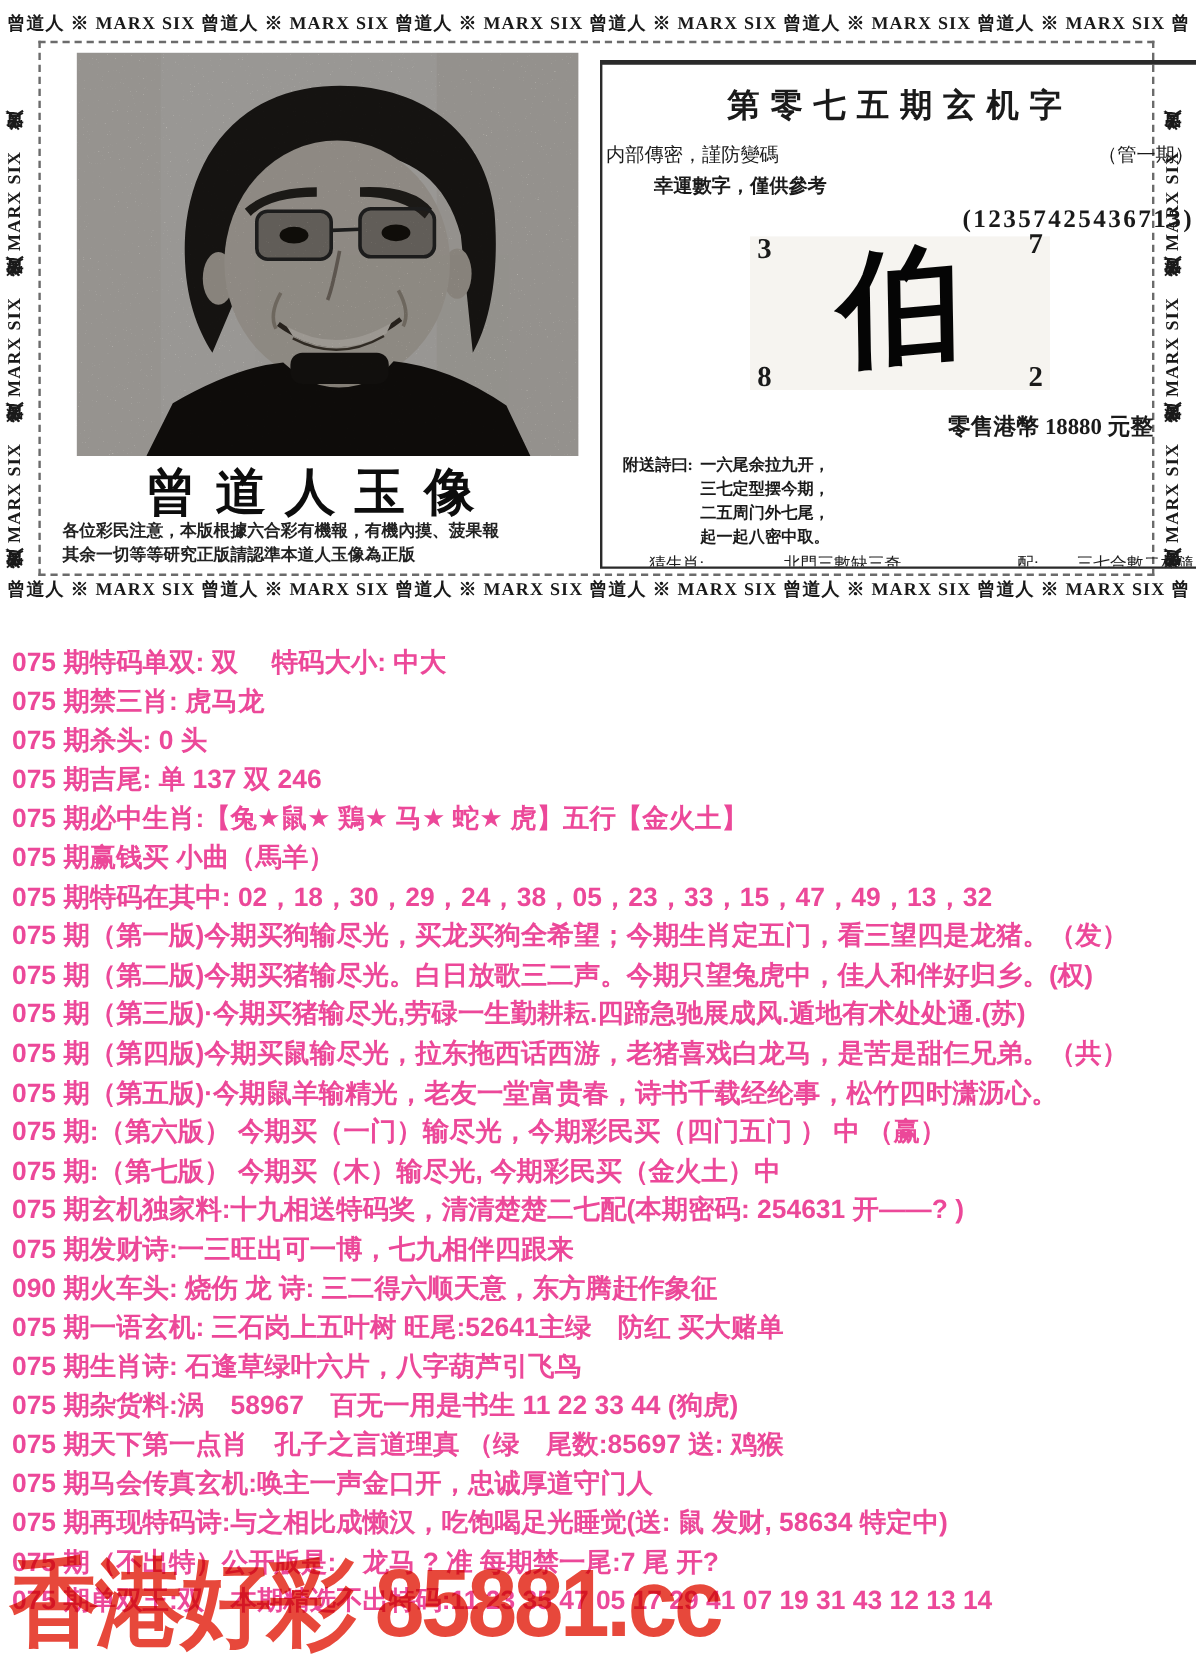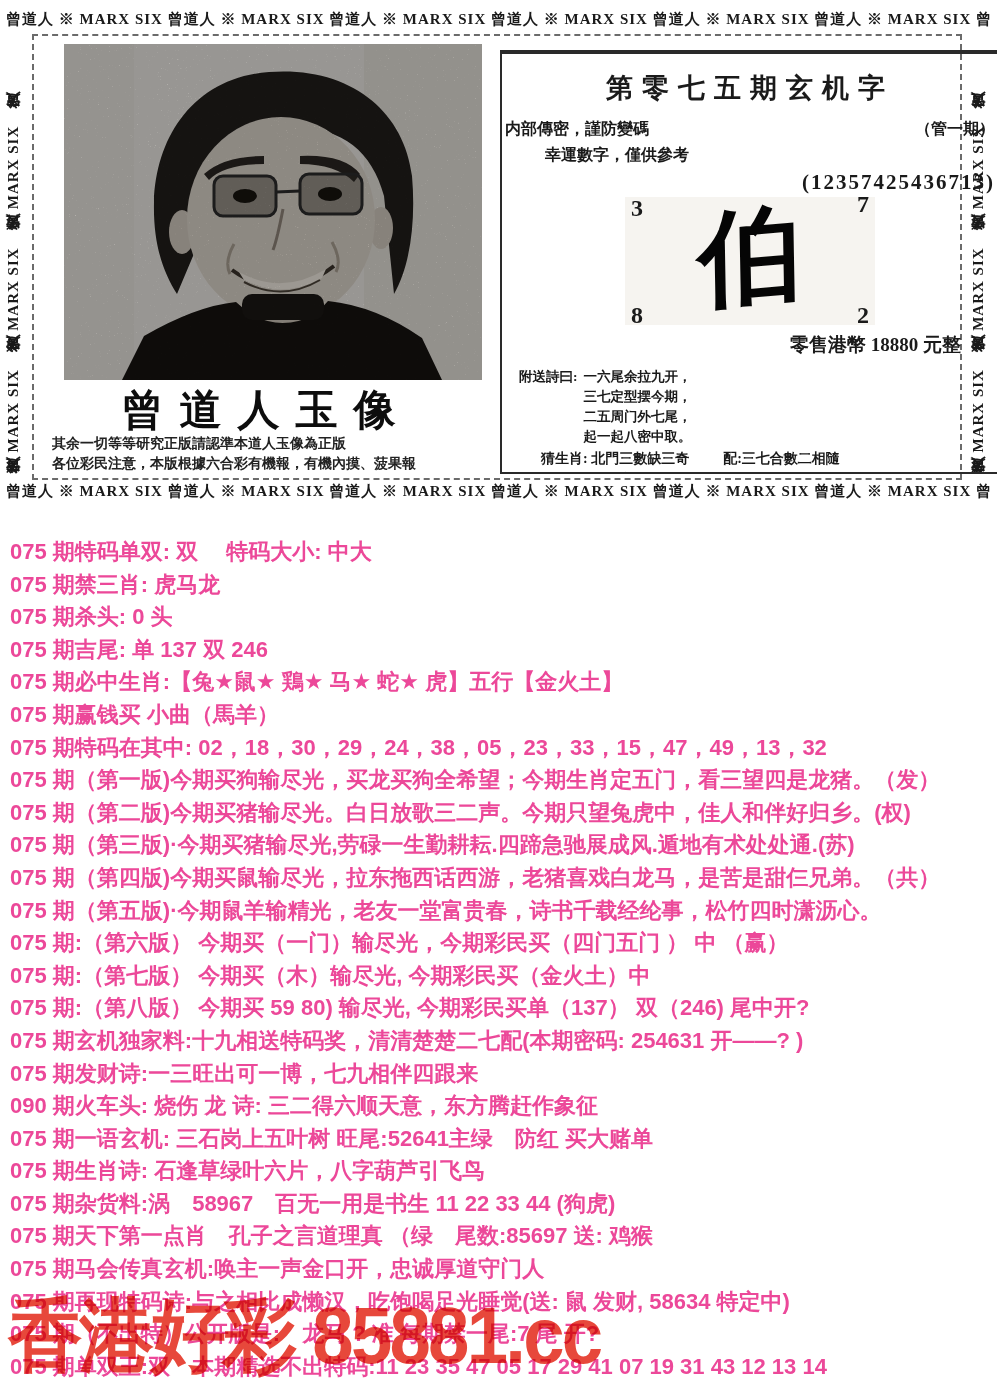--- a/index.html
+++ b/index.html
@@ -52,40 +52,40 @@
   }
 
   
   .mystic-box {
     position:absolute; left:466px; top:14px; width:500px; height:424px;
     border:2px solid #2a2a2a; border-top-width:4px;
     padding:8px 3px; overflow:hidden;
     font-family:"Liberation Serif","DejaVu Serif",serif; color:#1a1a1a;
   }
   .m-title { text-align:center; font-size:27px; font-weight:900; letter-spacing:9px; margin-top:8px; white-space:nowrap; }
-  .m-row1 { display:flex; justify-content:space-between; font-size:16px; font-weight:bold; margin-top:13px;align-items:center; }
+  .m-row1 { display:flex; justify-content:space-between; font-size:16px; font-weight:normal; margin-top:13px;align-items:center; }
   .m-line2 { font-size:16px; font-weight:bold; margin-top:5px;margin-left:40px; }
   .m-lucky { text-align:right; font-size:21px; font-weight:bold; letter-spacing:2px; margin-top:4px; }
   .m-charblock { position:relative; width:250px; height:128px; margin:2px auto 0; background:#f6f4f0; }
   .m-corner { position:absolute; font-size:24px; font-weight:bold; }
   .m-corner.tl { left:6px;  top:-2px; }
   .m-corner.tr { right:6px; top:-6px; }
   .m-corner.bl { left:6px;  bottom:-4px; }
   .m-corner.br { right:6px; bottom:-4px; }
   .m-char {
     position:absolute; left:50%; top:50%;
     transform:translate(-50%,-54%) rotate(-5deg) skewX(-4deg);
     font-size:104px; font-weight:900; color:#050505; line-height:1;
   }
-  .m-price { text-align:right; padding-right:34px; font-size:19px; font-weight:bold; margin-top:7px; white-space:nowrap; }
+  .m-price { text-align:right; padding-right:34px; font-size:19px; font-weight:bold; margin-top:18px; white-space:nowrap; }
   .m-poems { display:flex; margin-top:9px; font-size:13.5px; font-weight:bold; line-height:20px; }
   .m-poem { display:flex; }
   .m-poem-label { margin:0 6px 0 14px; white-space:nowrap; }
   .m-poem-lines div { white-space:nowrap; }
-  .m-guessrow { display:flex; font-size:14px; font-weight:bold; margin-top:3px; padding-left:36px; white-space:nowrap; }
+  .m-guessrow { display:flex; font-size:14px; font-weight:normal; margin-top:3px; padding-left:36px; white-space:nowrap;justify-content:space-between; }
   .m-guessrow .gap { width:34px; }
   .m-guessrow2 { padding-left:78px; }
 
   
   .body-text { position:absolute; left:10px; top:536px; width:985px; }
   .line {
     height:32.6px; line-height:32.6px; font-size:22px; font-weight:bold;
     white-space:nowrap; color:#ec4899;
   }
 
@@ -150,22 +150,22 @@
       <rect x="188" y="258" width="62" height="36" fill="#c9c1b4"></rect>
 
       <path d="M58,336 L80,292 Q132,262 172,258 L186,270 Q218,288 252,270 L264,257 Q312,262 358,294 L378,336 Z" fill="#161310"></path>
       <rect x="178" y="250" width="82" height="26" rx="10" fill="#1a1714"></rect>
 
       <rect x="0" y="0" width="418" height="336" filter="url(#grain)" opacity="0.34"></rect>
     </svg>
   </div>
   <div class="portrait-caption">曾道人玉像</div>
   <div class="portrait-notes">
+    <div>各位彩民注意，本版根據六合彩有機報，有機內摸、菠果報</div>
     <div>其余一切等等研究正版請認準本道人玉像為正版</div>
-    <div>各位彩民注意，本版根據六合彩有機報，有機內摸、菠果報</div>
   </div>
 
   <div class="mystic-box">
     <div class="m-title">第零七五期玄机字</div>
     <div class="m-row1">
       <span>内部傳密，謹防變碼</span>
       <span>（管一期）</span>
     </div>
     <div class="m-line2">幸運數字，僅供參考</div>
     <div class="m-lucky">(12357425436713)</div>
@@ -212,21 +212,20 @@
     <div class="line">075 期必中生肖:【兔★鼠★ 鶏★ 马★ 蛇★ 虎】五行【金火土】</div>
     <div class="line">075 期赢钱买 小曲（馬羊）</div>
     <div class="line">075 期特码在其中: 02，18，30，29，24，38，05，23，33，15，47，49，13，32</div>
     <div class="line">075 期（第一版)今期买狗输尽光，买龙买狗全希望；今期生肖定五门，看三望四是龙猪。（发）</div>
     <div class="line">075 期（第二版)今期买猪输尽光。白日放歌三二声。今期只望兔虎中，佳人和伴好归乡。(权)</div>
     <div class="line">075 期（第三版)·今期买猪输尽光,劳碌一生勤耕耘.四蹄急驰展成风.遁地有术处处通.(苏)</div>
     <div class="line">075 期（第四版)今期买鼠输尽光，拉东拖西话西游，老猪喜戏白龙马，是苦是甜仨兄弟。（共）</div>
     <div class="line">075 期（第五版)·今期鼠羊输精光，老友一堂富贵春，诗书千载经纶事，松竹四时潇沥心。</div>
     <div class="line">075 期:（第六版） 今期买（一门）输尽光，今期彩民买（四门五门 ） 中 （赢）</div>
     <div class="line">075 期:（第七版） 今期买（木）输尽光, 今期彩民买（金火土）中</div>
-    <div class="line">075 期:（第八版） 今期买 59 80) 输尽光, 今期彩民买单（137） 双（246) 尾中开?</div>
     <div class="line">075 期玄机独家料:十九相送特码奖，清清楚楚二七配(本期密码: 254631  开——? )</div>
     <div class="line">075 期发财诗:一三旺出可一博，七九相伴四跟来</div>
     <div class="line">090 期火车头: 烧伤 龙 诗: 三二得六顺天意，东方腾赶作象征</div>
     <div class="line">075 期一语玄机:  三石岗上五叶树 旺尾:52641主绿　防红 买大赌单</div>
     <div class="line">075 期生肖诗: 石逢草绿叶六片，八字葫芦引飞鸟</div>
     <div class="line">075 期杂货料:涡　58967　百无一用是书生 11 22 33 44 (狗虎)</div>
     <div class="line">075 期天下第一点肖　孔子之言道理真 （绿　尾数:85697 送: 鸡猴</div>
     <div class="line">075 期马会传真玄机:唤主一声金口开，忠诚厚道守门人</div>
     <div class="line">075 期再现特码诗:与之相比成懒汉，吃饱喝足光睡觉(送: 鼠 发财, 58634  特定中)</div>
     <div class="line">075 期（不出特）公开版是:　龙马 ? 准 每期禁一尾:7 尾 开?</div>

